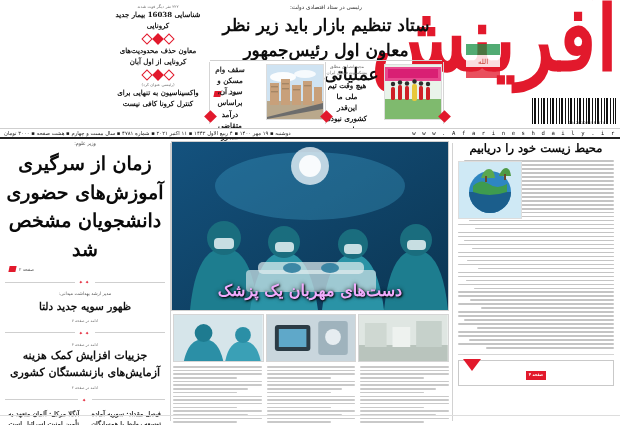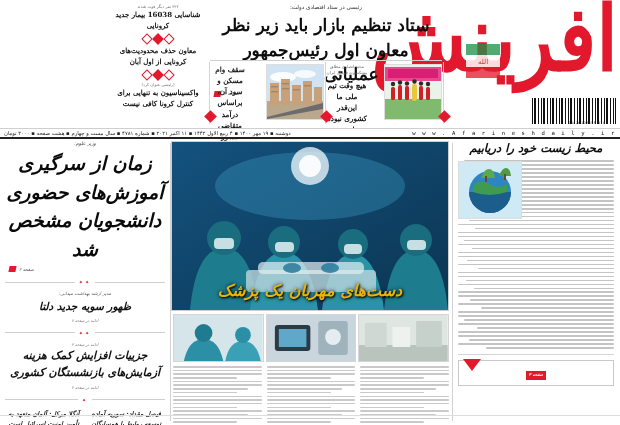--- a/index.html
+++ b/index.html
@@ -68,21 +68,21 @@
   .datestrip{
     position:absolute;top:128px;left:0;width:620px;height:11px;
     border-top:1px solid #cfcfcf;border-bottom:2px solid #222;
     display:flex;align-items:center;justify-content:space-between;
     padding:0 4px;box-sizing:border-box;background:#fff;
   }
   .dateinfo{font-size:5.3px;color:#1c1c1c;white-space:nowrap;letter-spacing:.1px;}
   .site{font-family:"DejaVu Sans Mono","Liberation Mono",monospace;font-size:5.6px;letter-spacing:1.6px;color:#111;direction:ltr;}
 
   
-  .content{position:absolute;top:141px;left:0;width:620px;height:284px;font-style:italic;}
+  .content{position:absolute;top:141px;left:0;width:620px;height:284px;}
 
   .col{position:absolute;top:0;box-sizing:border-box;}
   .col-left{right:450px;width:170px;padding:0 5px;}
   .col-mid{right:168px;width:282px;padding:0 3px;}
   .col-right{right:0;width:168px;padding:0 6px;}
 
   .sep-v{position:absolute;top:2px;width:1px;background:#d2d2d2;}
 
   .over{font-size:4.8px;color:#444;text-align:center;margin-bottom:3px;}
   .mainhead{
@@ -104,21 +104,21 @@
   .fake-lines{display:flex;flex-direction:column;gap:2.1px;}
   .fake-lines i{display:block;height:1.6px;background:#c9c9c9;border-radius:1px;}
   .fake-lines i:nth-child(4n){width:72%;margin-right:auto;}
   .fake-lines i:nth-child(7n){width:85%;margin-right:auto;}
 
   
   .photo{position:relative;width:100%;height:168px;border:1px solid #cfcfcf;overflow:hidden;background:#0d3e63;}
   .photo .caption{
     position:absolute;left:0;right:0;bottom:10px;
     font-family:"DejaVu Serif","Liberation Serif",serif;
-    font-size:16px;font-weight:bold;color:#eab308;text-align:center;
+    font-size:16px;font-weight:bold;color:#f0abfc;text-align:center;
     text-shadow:0 0 4px rgba(0,0,0,.85),1px 1px 2px #000;
     letter-spacing:-.3px;
   }
   .photo-strip{display:flex;gap:2px;margin-top:3px;}
   .photo-strip .ps{flex:1;height:46px;border:1px solid #d5d5d5;overflow:hidden;position:relative;}
 
   .midbottom{margin-top:4px;}
   .midcols{display:flex;gap:5px;}
   .midcols > div{flex:1;}
 

